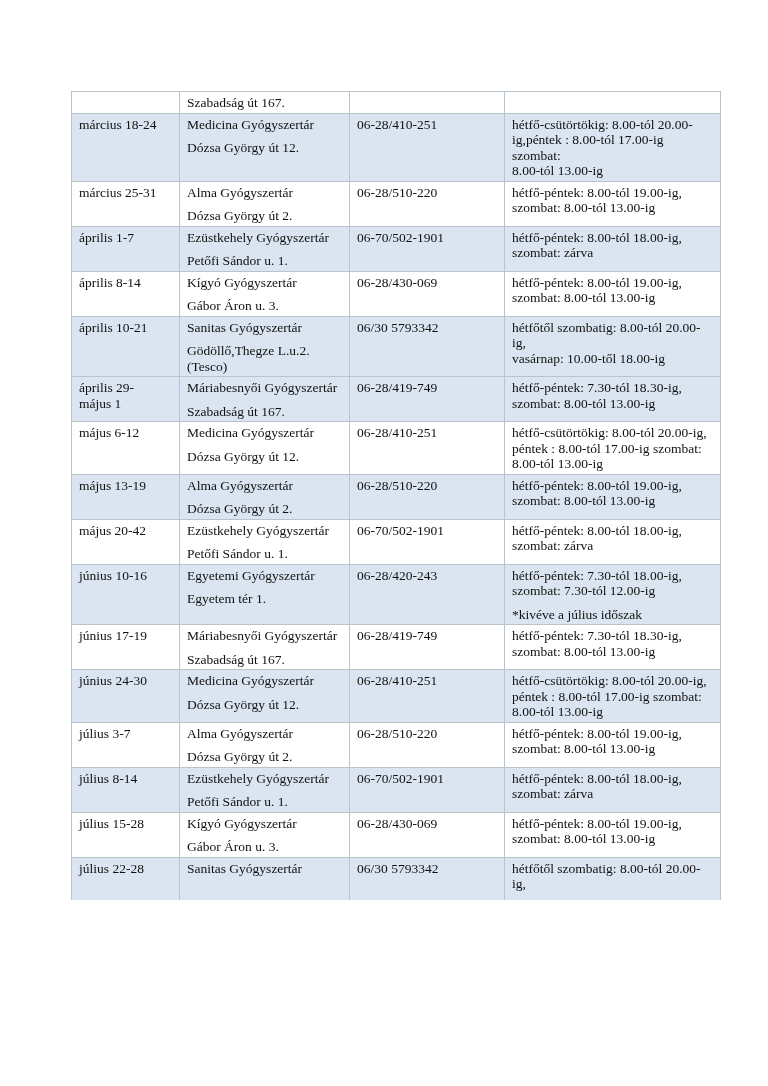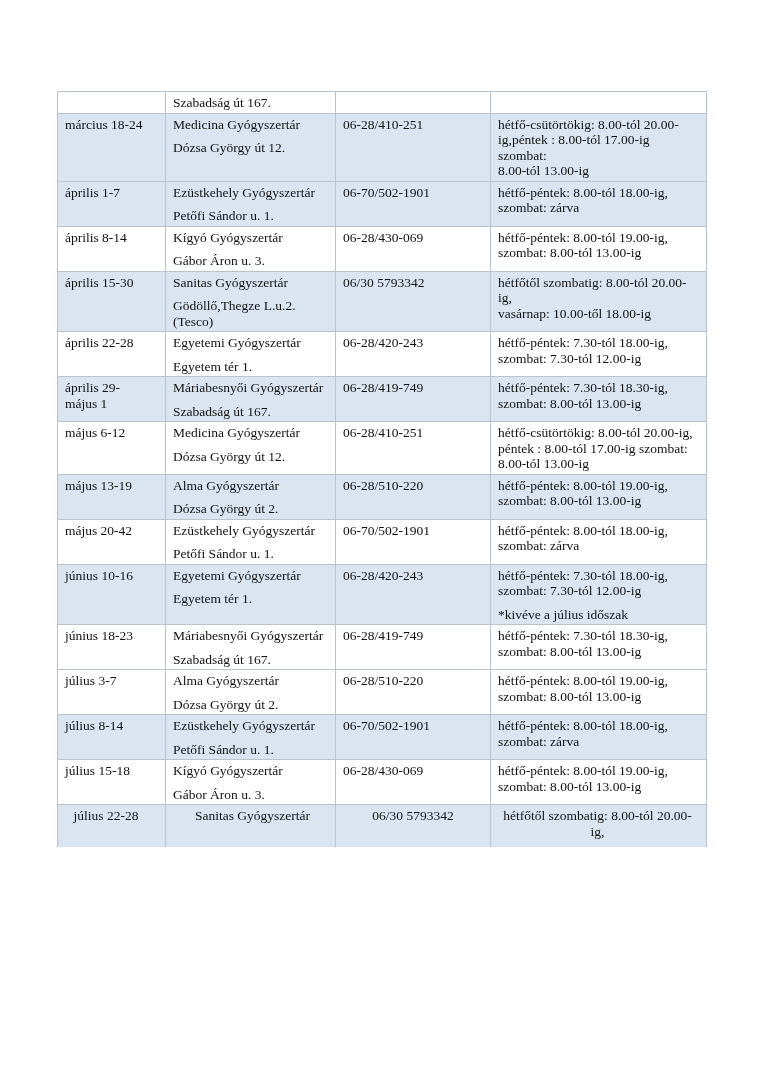--- a/index.html
+++ b/index.html
@@ -10,21 +10,21 @@
     width: 768px;
     height: 1086px;
     background: #ffffff;
     position: relative;
     overflow: hidden;
     font-family: "Liberation Serif", "DejaVu Serif", serif;
     color: var(--ink, #111111);
   }
   .table-wrap {
     position: absolute;
-    left: 57px;
+    left: 71px;
     top: 91px;
   }
   table.schedule {
     border-collapse: collapse;
     table-layout: fixed;
     width: 649px;
   }
   col.c1 { width: 108px; }
   col.c2 { width: 170px; }
   col.c3 { width: 155px; }
@@ -41,21 +41,20 @@
   td.c-hours { padding-right: 9px; }
   tr.shaded td { background: var(--shade, #dbe5f1); }
   td p { margin: 0; }
   p.pname { margin: 0 0 8px 0; }
   p.paddr, p.hours { white-space: pre-line; }
   p.note { margin-top: 8px; }
   p:empty { display: none; }
   tr.cut td {
     border-bottom: none;
     padding-bottom: 8px;
-    text-align: center;
   }
 </style>
 </head>
 <body style="background: rgb(255, 255, 255);">
 
 <div class="table-wrap">
   <table class="schedule">
     <colgroup>
       <col class="c1">
         <col class="c2">
@@ -90,20 +89,37 @@
     <td class="c-phone">
       <p class="pphone">06-28/410-251</p>
     </td>
     <td class="c-hours">
       <p class="hours">hétfő-csütörtökig: 8.00-tól 20.00-
 ig,péntek : 8.00-tól 17.00-ig szombat:
 8.00-tól 13.00-ig</p>
 
     </td>
   </tr>
+        <tr>
+    <td class="c-date">
+      <p class="pdate">március 25-31</p>
+    </td>
+    <td class="c-pharm">
+      <p class="pname">Alma Gyógyszertár</p>
+      <p class="paddr">Dózsa György út 2.</p>
+    </td>
+    <td class="c-phone">
+      <p class="pphone">06-28/510-220</p>
+    </td>
+    <td class="c-hours">
+      <p class="hours">hétfő-péntek: 8.00-tól 19.00-ig,
+szombat: 8.00-tól 13.00-ig</p>
+
+    </td>
+  </tr>
         <tr class="shaded">
     <td class="c-date">
       <p class="pdate">április 1-7</p>
     </td>
     <td class="c-pharm">
       <p class="pname">Ezüstkehely Gyógyszertár</p>
       <p class="paddr">Petőfi Sándor u. 1.</p>
     </td>
     <td class="c-phone">
       <p class="pphone">06-70/502-1901</p>
@@ -126,53 +142,36 @@
       <p class="pphone">06-28/430-069</p>
     </td>
     <td class="c-hours">
       <p class="hours">hétfő-péntek: 8.00-tól 19.00-ig,
 szombat: 8.00-tól 13.00-ig</p>
 
     </td>
   </tr>
         <tr class="shaded">
     <td class="c-date">
-      <p class="pdate">április 15-30</p>
+      <p class="pdate">április 10-21</p>
     </td>
     <td class="c-pharm">
       <p class="pname">Sanitas Gyógyszertár</p>
       <p class="paddr">Gödöllő,Thegze L.u.2.
 (Tesco)</p>
     </td>
     <td class="c-phone">
       <p class="pphone">06/30 5793342</p>
     </td>
     <td class="c-hours">
       <p class="hours">hétfőtől szombatig: 8.00-tól 20.00-ig,
 vasárnap: 10.00-től 18.00-ig</p>
 
     </td>
   </tr>
-        <tr>
-    <td class="c-date">
-      <p class="pdate">április 22-28</p>
-    </td>
-    <td class="c-pharm">
-      <p class="pname">Egyetemi Gyógyszertár</p>
-      <p class="paddr">Egyetem tér 1.</p>
-    </td>
-    <td class="c-phone">
-      <p class="pphone">06-28/420-243</p>
-    </td>
-    <td class="c-hours">
-      <p class="hours">hétfő-péntek: 7.30-tól 18.00-ig,
-szombat: 7.30-tól 12.00-ig</p>
-
-    </td>
-  </tr>
         <tr class="shaded">
     <td class="c-date">
       <p class="pdate">április 29-május 1</p>
     </td>
     <td class="c-pharm">
       <p class="pname">Máriabesnyői Gyógyszertár</p>
       <p class="paddr">Szabadság út 167.</p>
     </td>
     <td class="c-phone">
       <p class="pphone">06-28/419-749</p>
@@ -247,35 +246,53 @@
       <p class="pphone">06-28/420-243</p>
     </td>
     <td class="c-hours">
       <p class="hours">hétfő-péntek: 7.30-tól 18.00-ig,
 szombat: 7.30-tól 12.00-ig</p>
       <p class="note">*kivéve a július időszak</p>
     </td>
   </tr>
         <tr>
     <td class="c-date">
-      <p class="pdate">június 18-23</p>
+      <p class="pdate">június 17-19</p>
     </td>
     <td class="c-pharm">
       <p class="pname">Máriabesnyői Gyógyszertár</p>
       <p class="paddr">Szabadság út 167.</p>
     </td>
     <td class="c-phone">
       <p class="pphone">06-28/419-749</p>
     </td>
     <td class="c-hours">
       <p class="hours">hétfő-péntek: 7.30-tól 18.30-ig,
 szombat: 8.00-tól 13.00-ig</p>
 
     </td>
   </tr>
+        <tr class="shaded">
+    <td class="c-date">
+      <p class="pdate">június 24-30</p>
+    </td>
+    <td class="c-pharm">
+      <p class="pname">Medicina Gyógyszertár</p>
+      <p class="paddr">Dózsa György út 12.</p>
+    </td>
+    <td class="c-phone">
+      <p class="pphone">06-28/410-251</p>
+    </td>
+    <td class="c-hours">
+      <p class="hours">hétfő-csütörtökig: 8.00-tól 20.00-ig,
+péntek : 8.00-tól 17.00-ig szombat:
+8.00-tól 13.00-ig</p>
+
+    </td>
+  </tr>
         <tr>
     <td class="c-date">
       <p class="pdate">július 3-7</p>
     </td>
     <td class="c-pharm">
       <p class="pname">Alma Gyógyszertár</p>
       <p class="paddr">Dózsa György út 2.</p>
     </td>
     <td class="c-phone">
       <p class="pphone">06-28/510-220</p>
@@ -298,21 +315,21 @@
       <p class="pphone">06-70/502-1901</p>
     </td>
     <td class="c-hours">
       <p class="hours">hétfő-péntek: 8.00-tól 18.00-ig,
 szombat: zárva</p>
 
     </td>
   </tr>
         <tr>
     <td class="c-date">
-      <p class="pdate">július 15-18</p>
+      <p class="pdate">július 15-28</p>
     </td>
     <td class="c-pharm">
       <p class="pname">Kígyó Gyógyszertár</p>
       <p class="paddr">Gábor Áron u. 3.</p>
     </td>
     <td class="c-phone">
       <p class="pphone">06-28/430-069</p>
     </td>
     <td class="c-hours">
       <p class="hours">hétfő-péntek: 8.00-tól 19.00-ig,

